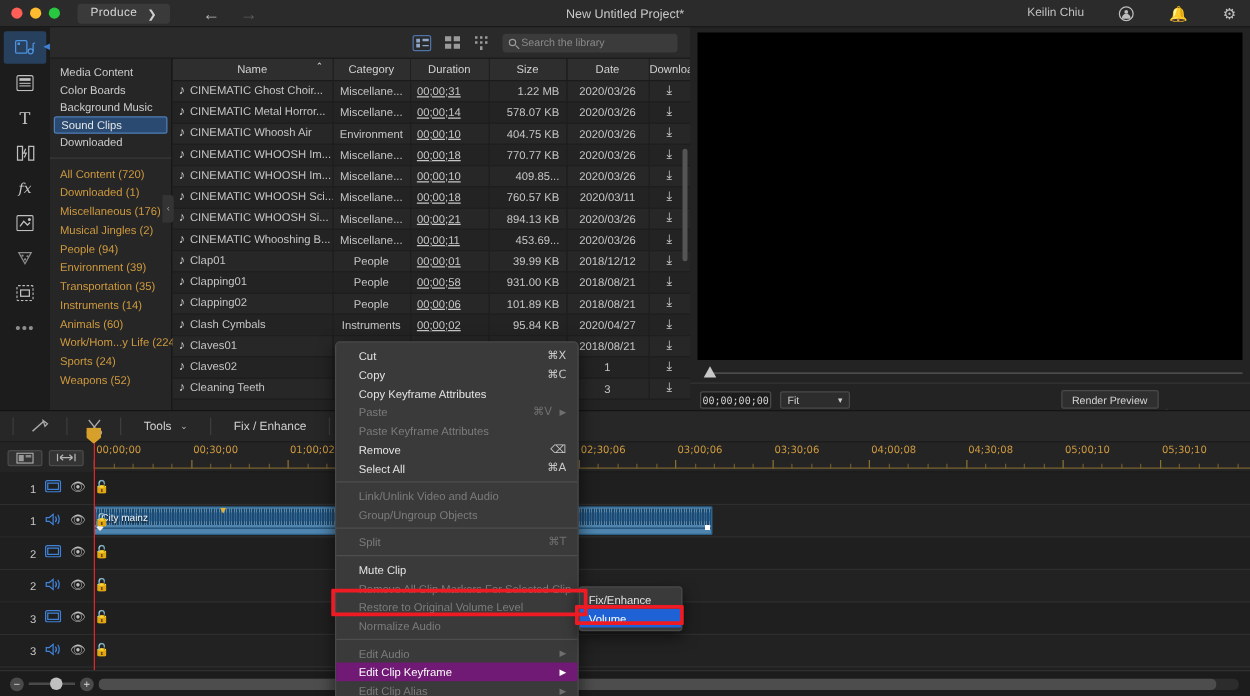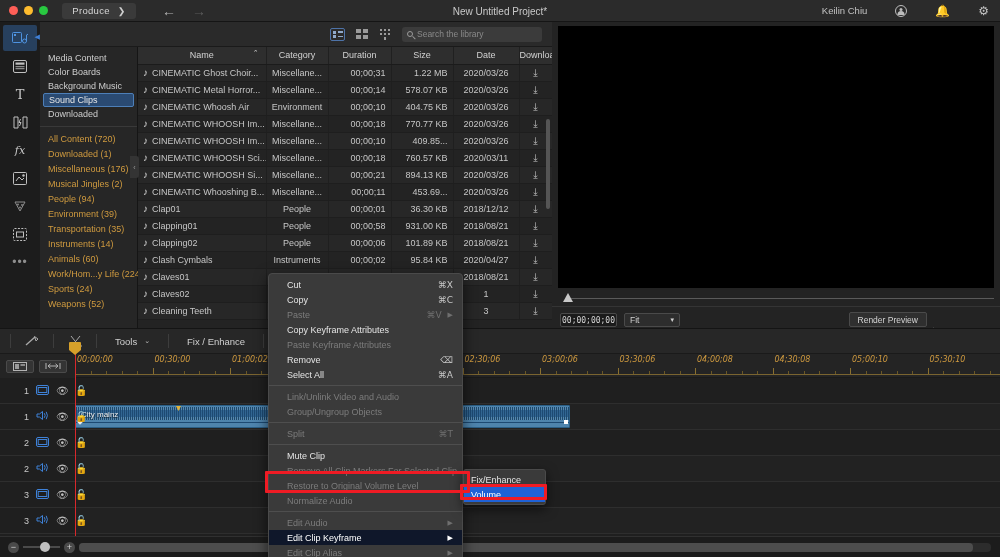--- a/index.html
+++ b/index.html
@@ -160,21 +160,21 @@
   }
   table.filelist td {
     height:17px; font-size:9px; color:#c6c6c6;
     border-bottom:1px solid #1e1e1e; border-right:1px solid #1f1f1f;
     padding:0 5px; white-space:nowrap; overflow:hidden;
   }
   table.filelist tr:nth-child(odd) td { background:#272727; }
   table.filelist tr:nth-child(even) td { background:#232323; }
   td.c-name { text-align:left; padding-left:4px; }
   td.c-cat  { text-align:center; }
-  td.c-dur  { text-align:right; }
+  td.c-dur  { text-align:left;text-decoration:underline; }
   td.c-size { text-align:right; padding-right:9px; }
   td.c-date { text-align:center; }
   td.c-dl   { text-align:center; color:#bdbdbd; }
   .notegl { color:#d9d9d9; font-size:10px; margin-right:4px; display:inline-block; }
   .dlicon { font-size:10px; color:#cacaca; }
 
   .vscroll {
     position:absolute; right:2px; top:72px; width:4px; height:90px;
     background:#555; border-radius:2px;
   }
@@ -264,21 +264,21 @@
   }
   .ruler .leftpad {
     position:absolute; left:0; top:0; width:75px; height:24px; background:#242424;
     display:flex; align-items:center; gap:5px; padding-left:6px;
   }
   .rbtn {
     width:28px; height:13px; background:#343434; border:1px solid #4a4a4a;
     border-radius:2px; display:flex; align-items:center; justify-content:center;
     font-size:8px; color:#bdbdbd;
   }
-  .rticks { position:absolute; left:75px; top:0; right:1px; height:24px;font-style:italic; }
+  .rticks { position:absolute; left:75px; top:0; right:1px; height:24px; }
   .tlabel {
     position:absolute; top:1px; font-size:8px; color:#cf9a3f;
     font-family:"DejaVu Sans", sans-serif; white-space:nowrap;
   }
   .tickmaj { position:absolute; bottom:3px; width:1px; height:7px; background:#8a7030; }
   .tickmin { position:absolute; bottom:3px; width:1px; height:4px; background:#6b5827; }
   .rulerline { position:absolute; left:75px; right:0; bottom:2px; height:1px; background:#7a6430; }
 
   .tracks {
     position:absolute; left:0; top:378px; width:1000px; height:158px;
@@ -386,21 +386,21 @@
     padding:0 9px 0 18px; color:#e4e4e4; white-space:nowrap; position:relative;
   }
   .mi.dim { color:#7c7c7c; }
   .mi .sc {
     margin-left:auto; font-size:9px; color:#c8c8c8;
     font-family:"DejaVu Sans", sans-serif;
   }
   .mi.dim .sc { color:#6f6f6f; }
   .mi .arrow { margin-left:6px; font-size:7px; color:#c8c8c8; }
   .mi.dim .arrow { color:#6f6f6f; }
-  .mi.hl { background:#0f172a; color:#fff; }
+  .mi.hl { background:#701a75; color:#fff; }
   .mi.hl .arrow { color:#fff; }
   .msep { height:1px; background:#4e4e4e; margin:3px 0; }
 
   .submenu {
     position:absolute; left:463px; top:469px; width:83px;
     background:#3a3a3a; border:1px solid #4a4a4a; border-radius:3px;
     box-shadow:0 4px 12px rgba(0,0,0,0.6); z-index:45;
     padding:2px 0; font-size:9px;
   }
   .smi { height:15px; display:flex; align-items:center; padding:0 7px; color:#e4e4e4;text-decoration:underline; }
@@ -637,21 +637,21 @@
               <td class="c-cat">Miscellane...</td>
               <td class="c-dur">00;00;11</td>
               <td class="c-size">453.69...</td>
               <td class="c-date">2020/03/26</td>
               <td class="c-dl"><span class="dlicon">⤓</span></td>
             </tr>
             <tr>
               <td class="c-name"><span class="notegl">♪</span><span>Clap01</span></td>
               <td class="c-cat">People</td>
               <td class="c-dur">00;00;01</td>
-              <td class="c-size">36.30 KB</td>
+              <td class="c-size">39.99 KB</td>
               <td class="c-date">2018/12/12</td>
               <td class="c-dl"><span class="dlicon">⤓</span></td>
             </tr>
             <tr>
               <td class="c-name"><span class="notegl">♪</span><span>Clapping01</span></td>
               <td class="c-cat">People</td>
               <td class="c-dur">00;00;58</td>
               <td class="c-size">931.00 KB</td>
               <td class="c-date">2018/08/21</td>
               <td class="c-dl"><span class="dlicon">⤓</span></td>
@@ -959,28 +959,28 @@
 
   <div class="ctxmenu" id="ctxmenu">
       <div class="mi">
         <span>Cut</span>
         <span class="sc">⌘X</span>
       </div>
       <div class="mi">
         <span>Copy</span>
         <span class="sc">⌘C</span>
       </div>
+      <div class="mi">
+        <span>Copy Keyframe Attributes</span>
+      </div>
       <div class="mi dim">
         <span>Paste</span>
         <span class="sc">⌘V</span>
         <span class="arrow">▶</span>
       </div>
-      <div class="mi">
-        <span>Copy Keyframe Attributes</span>
-      </div>
       <div class="mi dim">
         <span>Paste Keyframe Attributes</span>
       </div>
       <div class="mi">
         <span>Remove</span>
         <span class="sc">⌫</span>
       </div>
       <div class="mi">
         <span>Select All</span>
         <span class="sc">⌘A</span>

